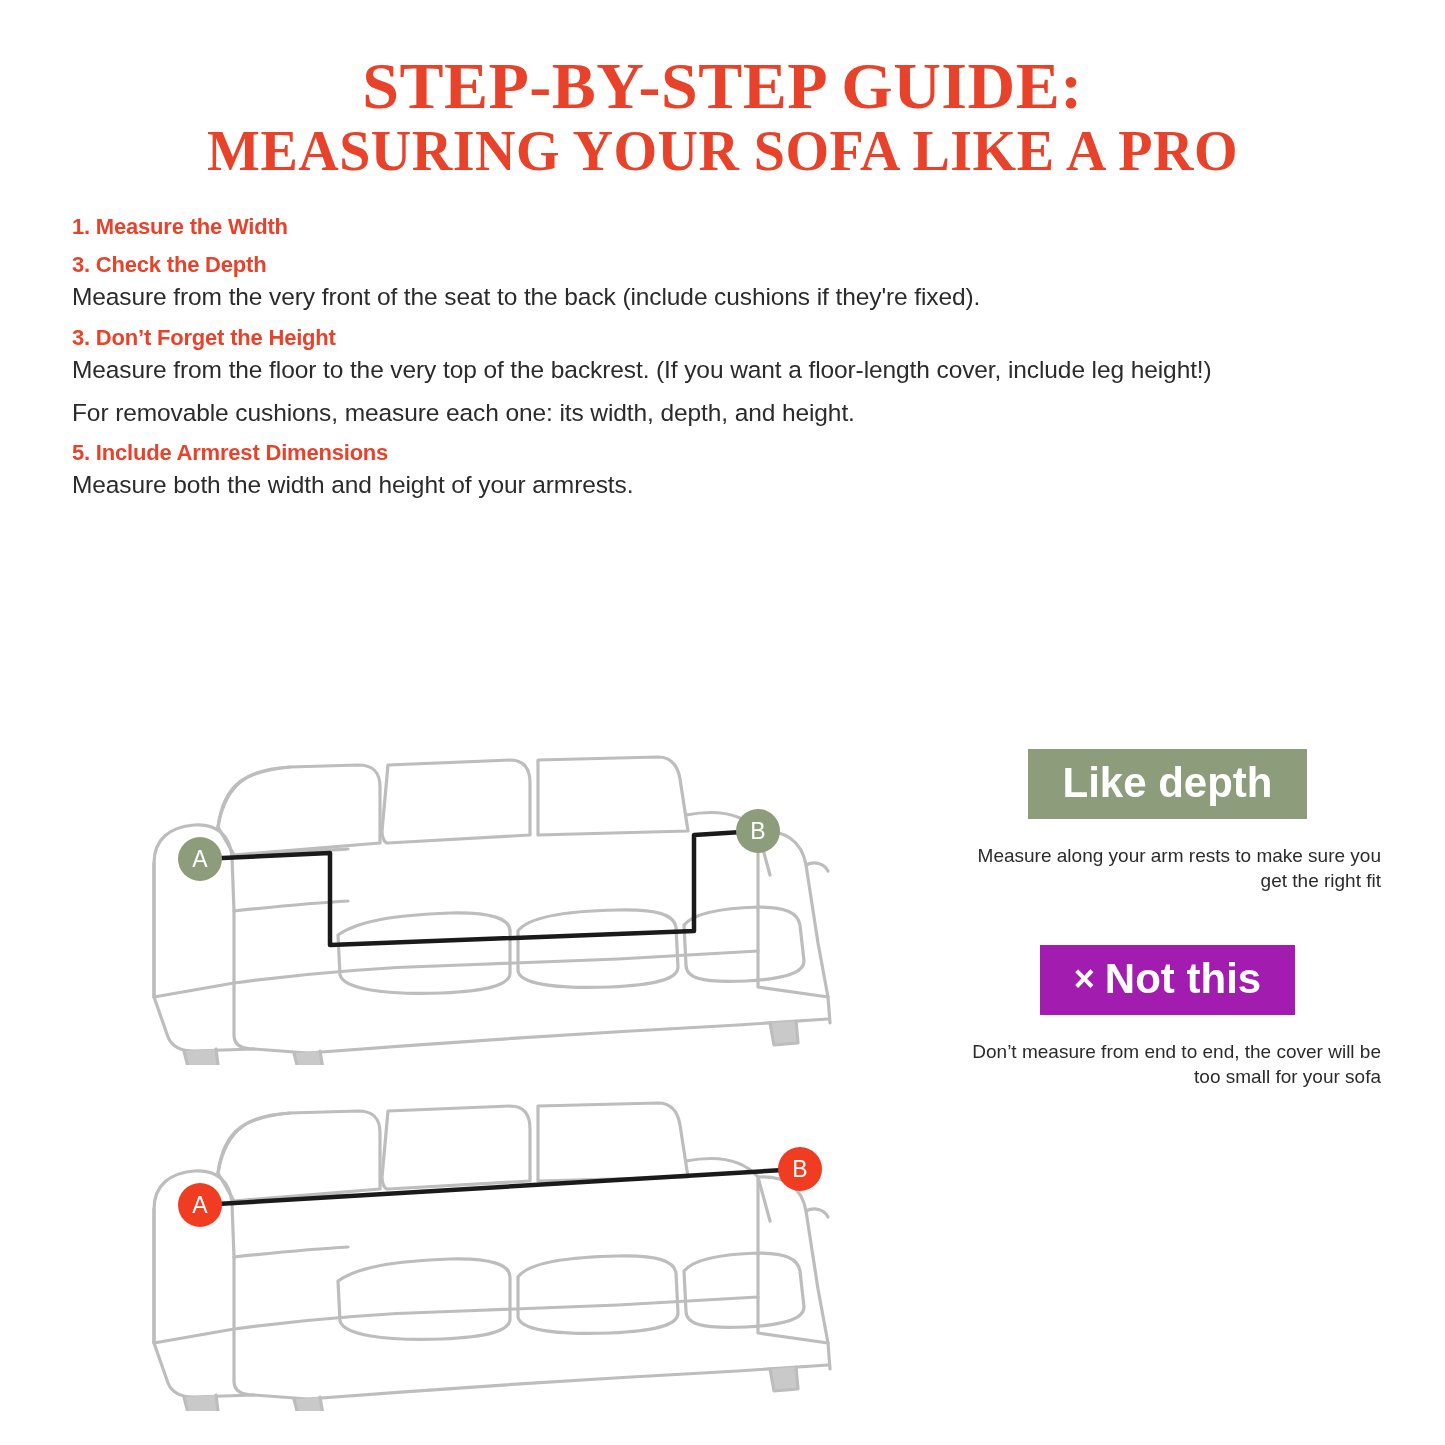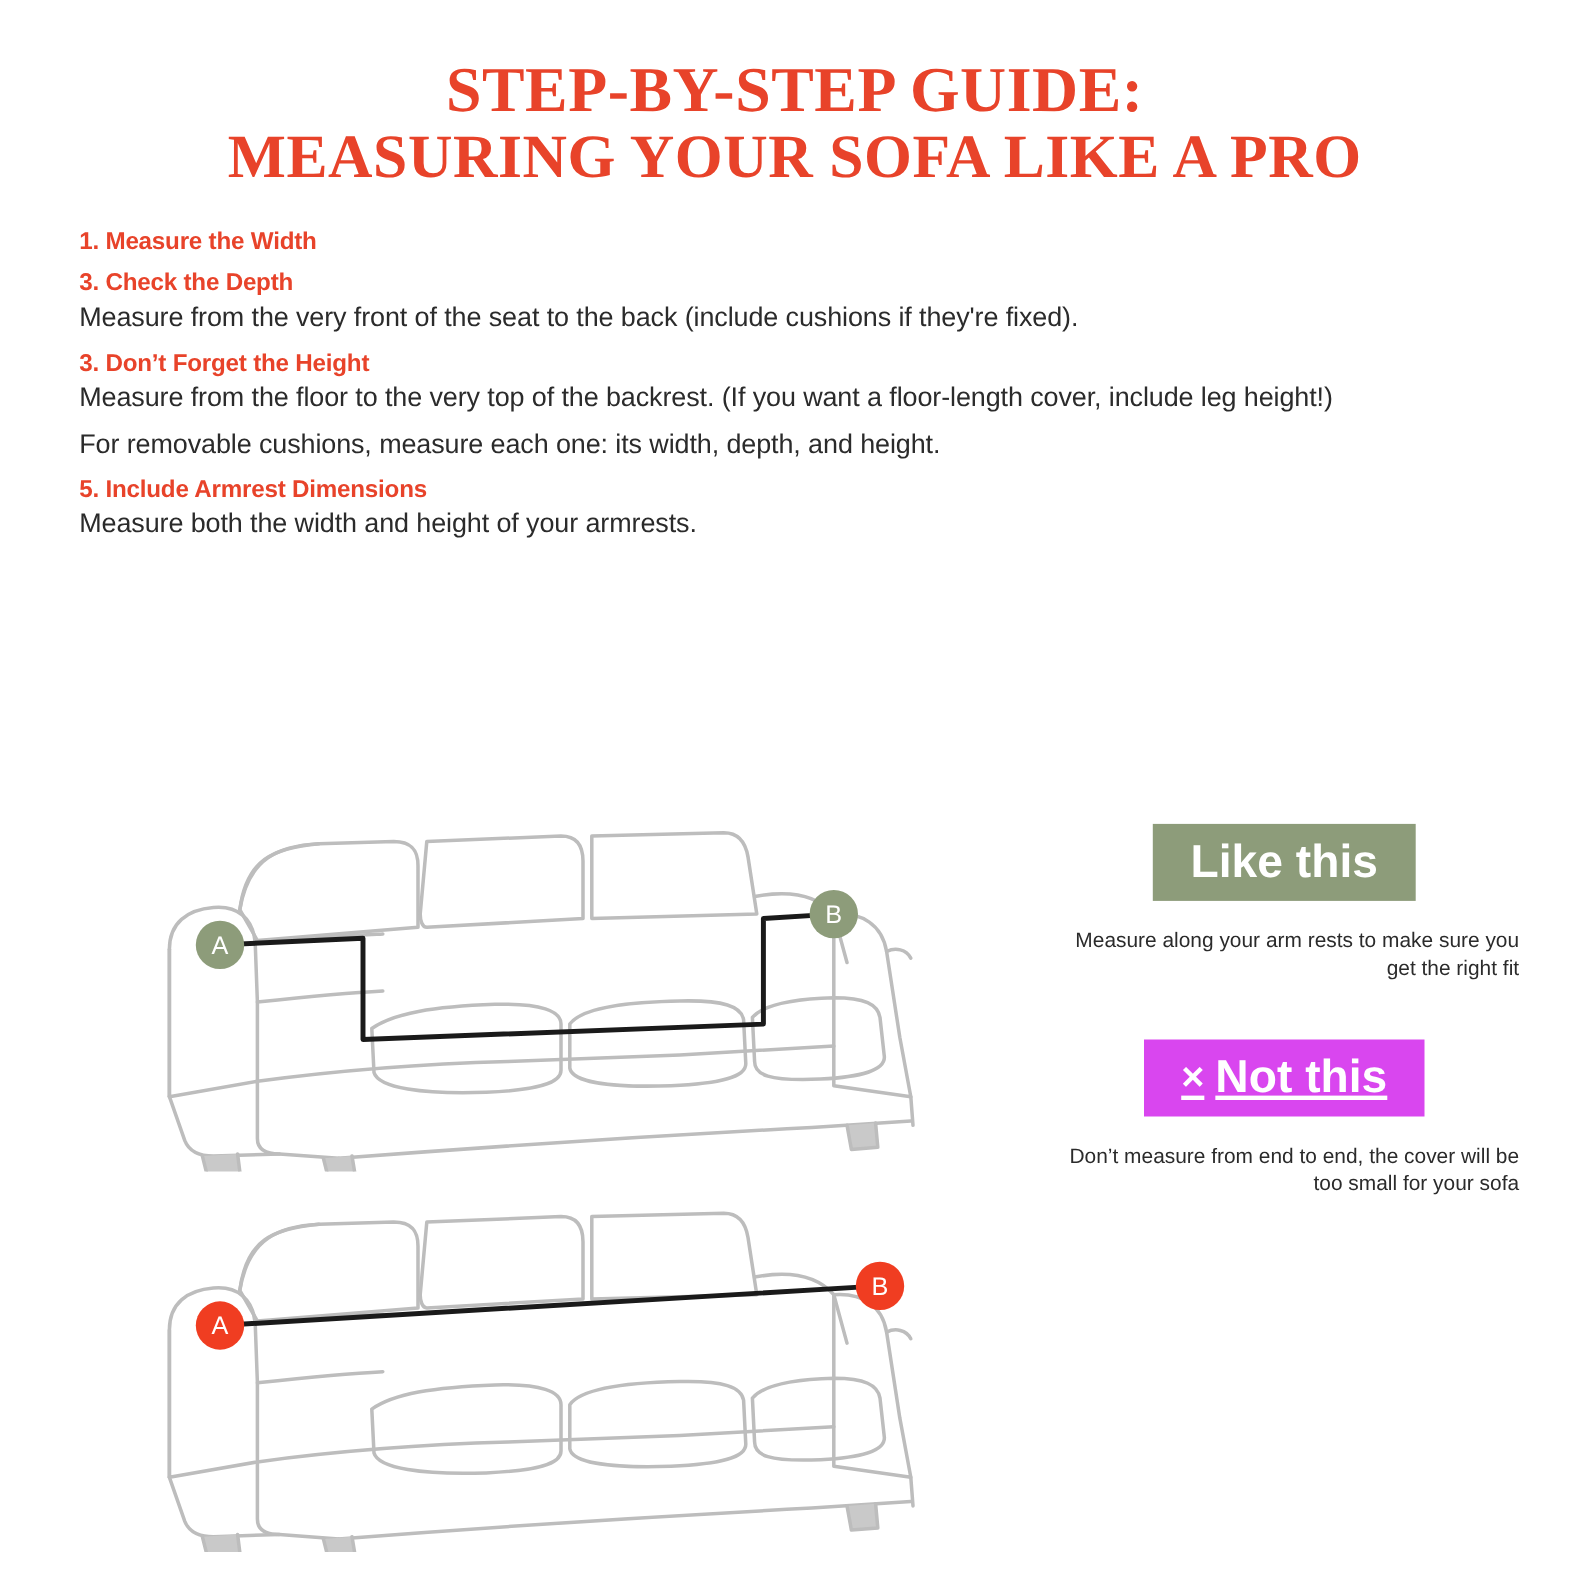--- a/index.html
+++ b/index.html
@@ -26,21 +26,21 @@
   
   .title-block {
     text-align: center;
     color: #e8432a;
     font-family: "Liberation Serif", serif;
     font-weight: bold;
     line-height: 1.02;
     letter-spacing: 0.5px;
   }
   .title-line1 {
-    font-size: 58px;
+    font-size: 66px;
     text-transform: uppercase;
     white-space: nowrap;
   }
   .title-line2 {
     font-size: 56px;
     text-transform: uppercase;
     white-space: nowrap;
     margin-top: 4px;
   }
 
@@ -95,21 +95,21 @@
   .badge {
     display: inline-block;
     color: #ffffff;
     font-size: 42px;
     font-weight: bold;
     padding: 10px 34px 12px 34px;
     letter-spacing: 0px;
     white-space: nowrap;
   }
   .badge.good { background: #8d9c7a; }
-  .badge.bad  { background: #d946ef; text-decoration: underline; }
+  .badge.bad  { background: #a21caf; }
   .badge .x-mark {
     font-weight: bold;
     font-size: 36px;
     margin-right: 10px;
     vertical-align: 2px;
   }
   .badge-wrap { text-align: center; }
   .note-text {
     text-align: right;
     font-size: 19px;
@@ -247,21 +247,21 @@
           </g>
         </svg>
       </div>
 
     </div>
 
     <div class="notes">
 
       <div class="note-group">
         <div class="badge-wrap">
-          <span class="badge good">Like this</span>
+          <span class="badge good">Like depth</span>
         </div>
         <div class="note-text">Measure along your arm rests to make sure you get the right fit</div>
       </div>
 
       <div class="note-group second">
         <div class="badge-wrap">
           <span class="badge bad"><span class="x-mark">×</span><span>Not this</span></span>
         </div>
         <div class="note-text">Don’t measure from end to end, the cover will be too small for your sofa</div>
       </div>

